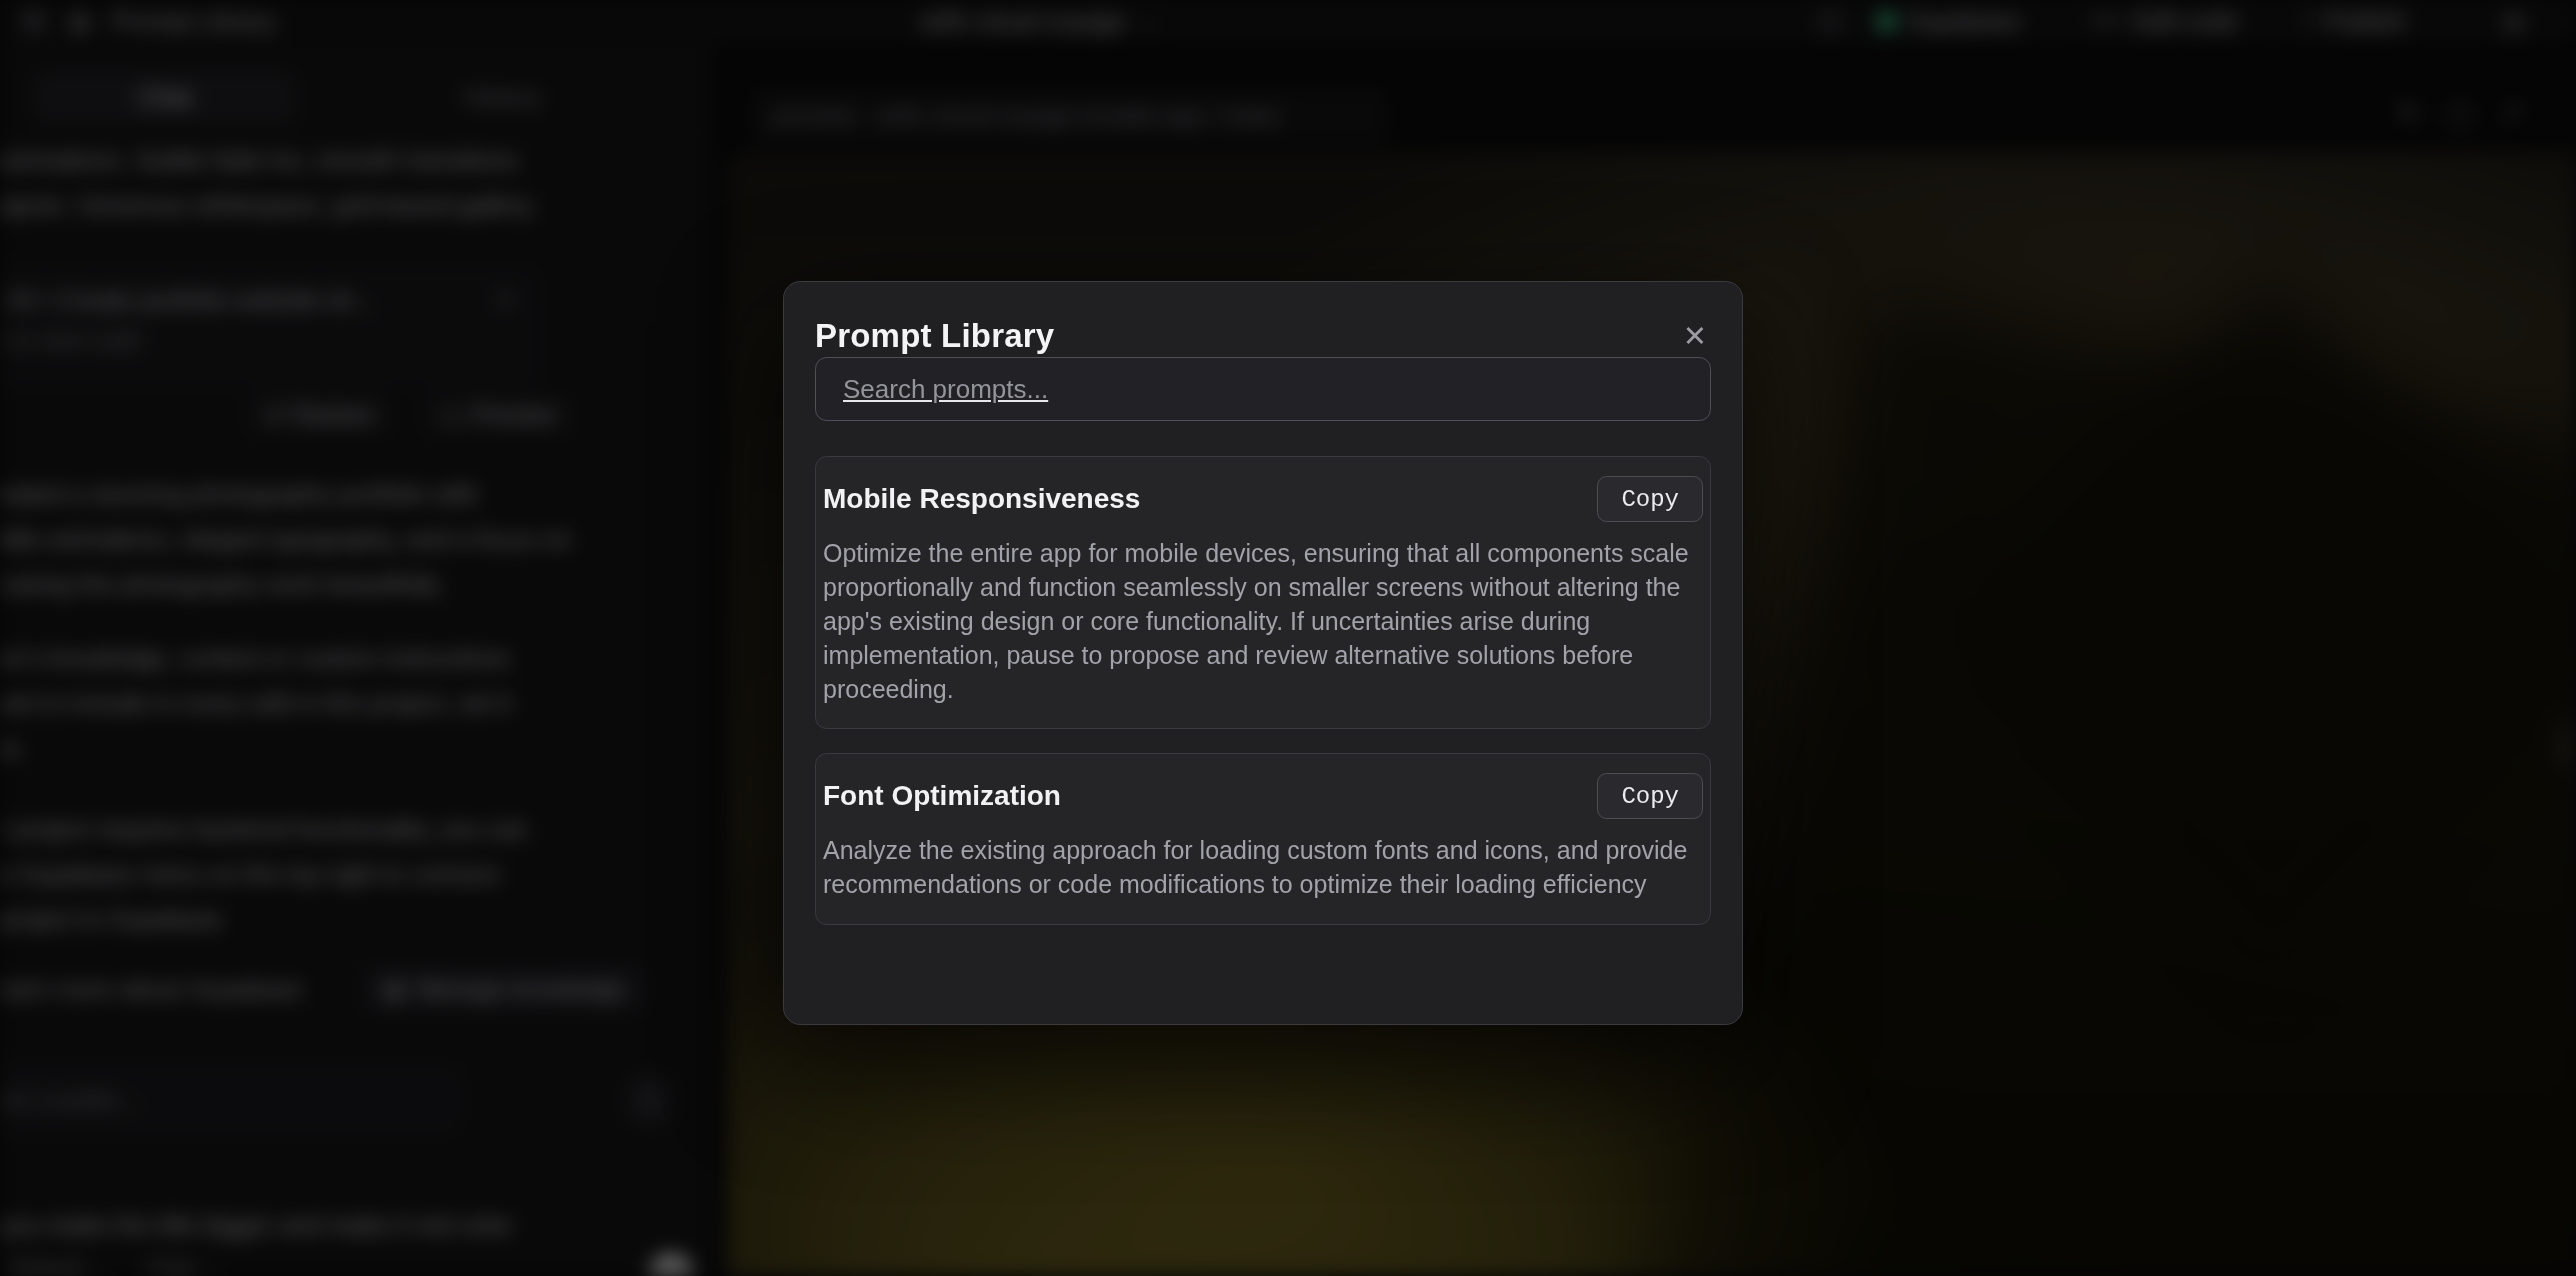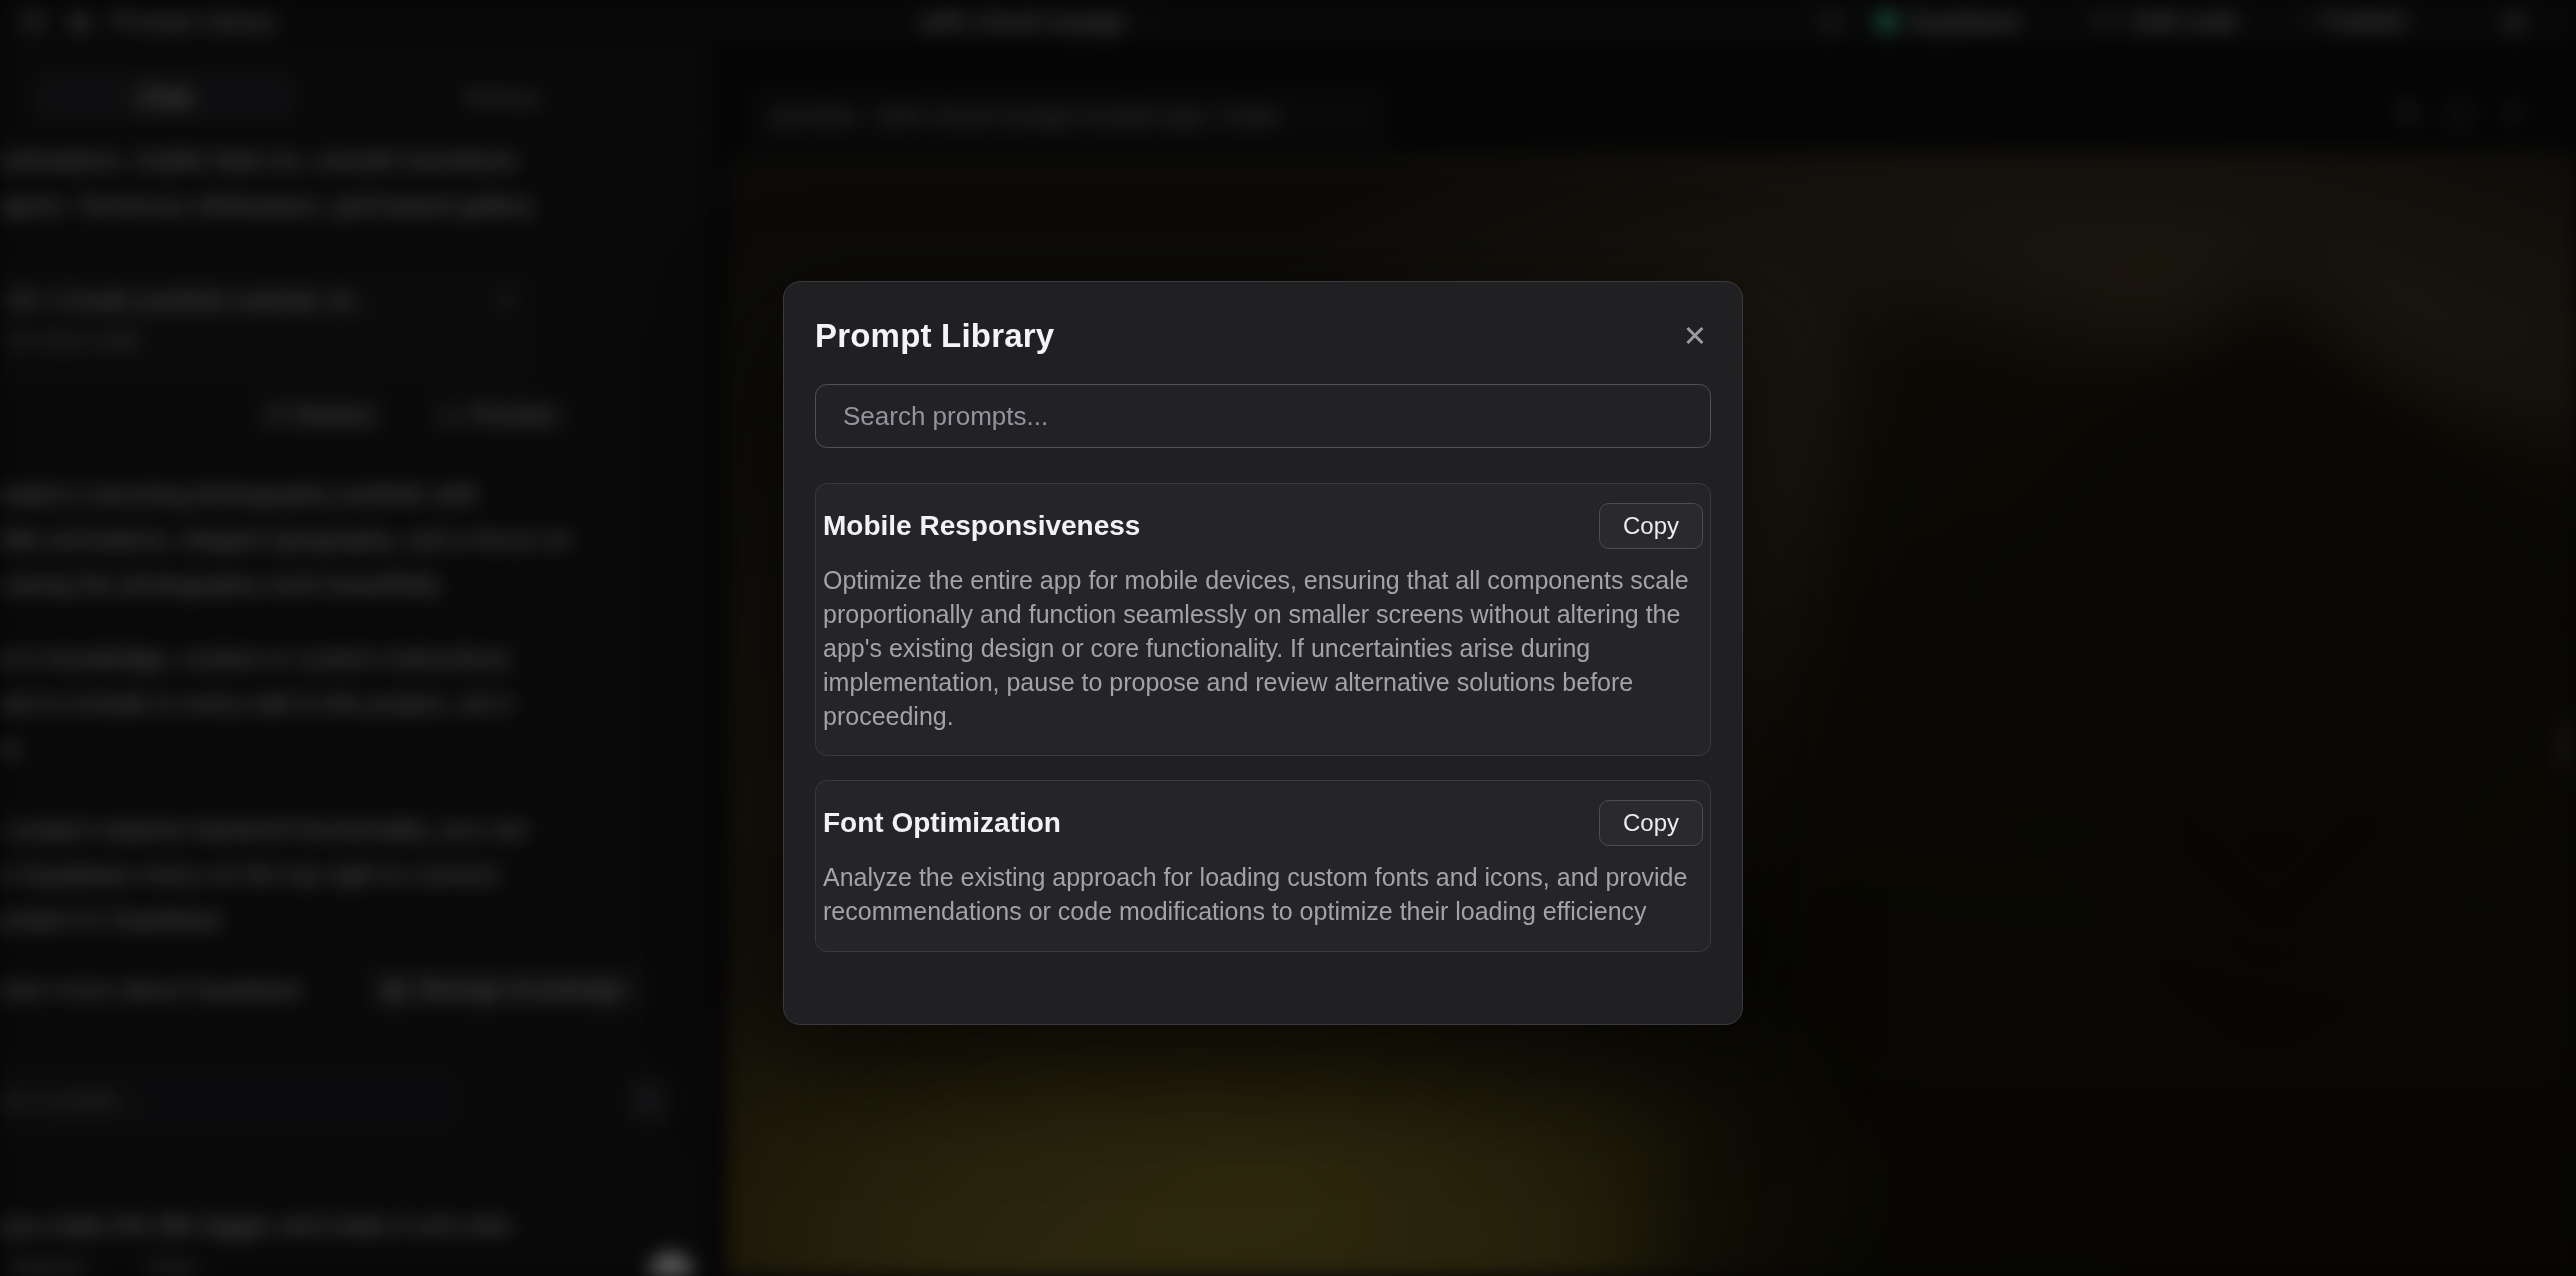--- a/index.html
+++ b/index.html
@@ -60,27 +60,27 @@
   .edge-handle{position:absolute;right:0;top:563px;width:23px;height:60px;background:rgba(235,235,235,0.08);border-radius:11.6px 0 0 11.6px;display:flex;align-items:center;justify-content:center;color:#d9d9dc;font-size:25px;opacity:.8;}
 
   
   .overlay{position:absolute;inset:0;background:rgba(0,0,0,0.58);}
 
   
   .modal{position:absolute;left:783px;top:281px;width:960px;height:744px;background:#202023;border:1px solid #3a3a3f;border-radius:17.3px;box-sizing:border-box;padding:33px 31px 0;box-shadow:0 39px 116px rgba(0,0,0,0.75);}
   .modal-header{display:flex;align-items:center;justify-content:space-between;height:42px;}
   .modal-title{margin:0;font-size:33px;font-weight:600;color:#f4f4f6;letter-spacing:0.2px;}
   .modal-close{background:none;border:none;color:#9b9ba2;font-size:29px;cursor:pointer;padding:0 3.9px;line-height:1;}
-  .search{margin-top:27px;width:100%;height:64px;background:#222226;border:1.4px solid #50505a;border-radius:11.6px;box-sizing:border-box;padding:0 27px;font-size:26px;color:#e8e8ec;outline:none;font-family:inherit;}
+  .search{width:100%;height:64px;background:#222226;border:1.4px solid #50505a;border-radius:11.6px;box-sizing:border-box;padding:0 27px;font-size:26px;color:#e8e8ec;outline:none;font-family:inherit;text-decoration:underline;}
   .search::placeholder{color:#94949c;}
   .prompt-list{margin-top:35px;height:486px;overflow:hidden;display:flex;flex-direction:column;gap:24px;}
   .prompt-card{flex:none;background:#252528;border:1px solid #3a3a3f;border-radius:11.6px;box-sizing:border-box;padding:19px 7px;}
   .pc-head{display:flex;align-items:center;justify-content:space-between;}
   .pc-title{font-size:28px;font-weight:600;color:#f2f2f4;}
-  .copy-btn{height:46px;padding:0 23px;background:#2a2a2e;border:1px solid #4c4c52;border-radius:9.6px;color:#ececef;font-size:24px;cursor:pointer;font-family:Liberation Sans, sans-serif;}
+  .copy-btn{height:46px;padding:0 23px;background:#2a2a2e;border:1px solid #4c4c52;border-radius:9.6px;color:#ececef;font-size:24px;cursor:pointer;font-family:Liberation Mono, monospace;}
   .pc-desc{margin:13.5px 0 3.9px;font-size:25px;line-height:34px;color:#a2a2aa;white-space:pre-line;}
 </style>
 </head>
 <body>
 
 <div class="stage">
 
   <div class="bg-blur">
     <div class="bg-inner">
 

